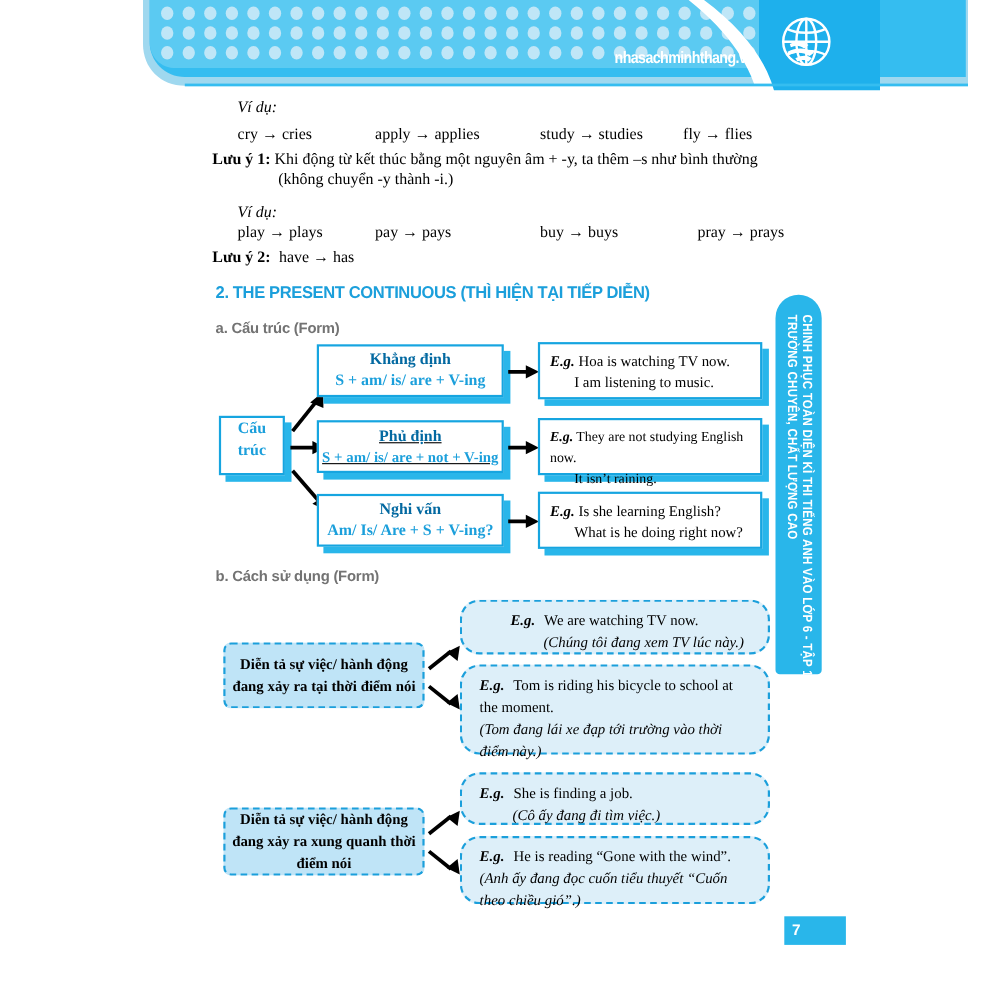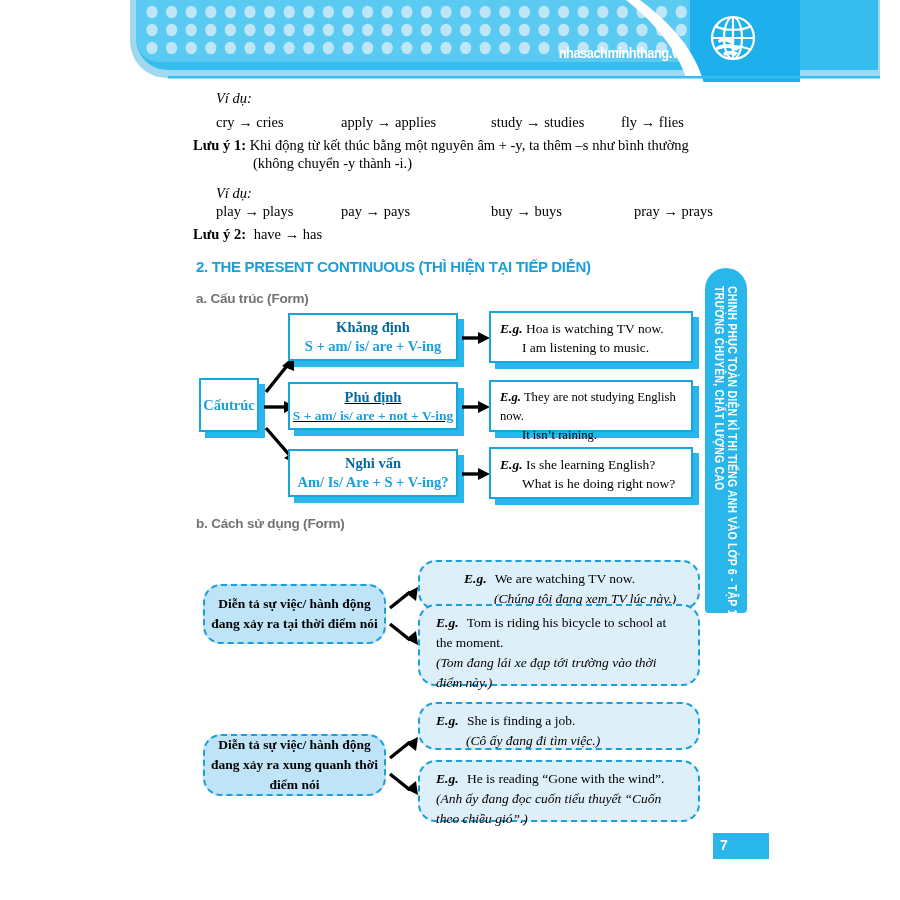--- a/index.html
+++ b/index.html
@@ -85,43 +85,43 @@
     display:flex;flex-direction:column;
     align-items:center;justify-content:center;
   }
   .fbox .l1{font-family:"Liberation Serif",serif;font-weight:bold;font-size:14.5px;color:#0369a1;}
   .fbox .l2{font-family:"Liberation Serif",serif;font-weight:bold;font-size:14.5px;color:#1b9fdb;margin-top:2px;}
   .cbox{
     position:absolute;background:#ffffff;
     border:2.5px solid #16a5e0;
     box-shadow:6px 6px 0 0 #29b6ea;
     box-sizing:border-box;
-    display:flex;flex-direction:row;
-    align-items:center;justify-content:center;
+    display:flex;flex-direction:column;
+    align-items:center;
     font-family:"Liberation Serif",serif;font-weight:bold;
     font-size:14.5px;color:#1b9fdb;line-height:20px;
   }
   .ebox{
     position:absolute;background:#ffffff;
     border:2.5px solid #16a5e0;
     box-shadow:6px 6px 0 0 #29b6ea;
     box-sizing:border-box;
     padding:6px 8px 6px 9px;
     font-family:"Liberation Serif",serif;font-size:13.5px;color:#000;
     line-height:19px;
   }
   .ebox .eg{font-style:italic;font-weight:bold;}
   .ebox .ind{display:block;padding-left:22px;}
 
   
   .ubox{
     position:absolute;
     background:#bfe4f7;
     border:2px dashed #1b9fdb;
-    border-radius:18px;
+    border-radius:7px;
     box-sizing:border-box;
     display:flex;align-items:center;justify-content:center;
     text-align:center;
     font-family:"Liberation Serif",serif;font-weight:bold;
     font-size:13.5px;color:#000;line-height:20px;
   }
   .uex{
     position:absolute;
     background:#ddeff9;
     border:2px dashed #1b9fdb;
@@ -378,21 +378,21 @@
   <div class="ubox" style="left:203px;top:584px;width:183px;height:60px;">Diễn tả sự việc/ hành động đang xảy ra tại thời điểm nói</div>
   <svg class="arrow" style="left:388px;top:582px;width:36px;height:30px;" viewBox="0 0 36 30">
     <line x1="2" y1="26" x2="22" y2="10" stroke="#000" stroke-width="3.4"></line>
     <polygon points="30,5 28,19 18,11" fill="#000"></polygon>
   </svg>
   <svg class="arrow" style="left:388px;top:618px;width:36px;height:32px;" viewBox="0 0 36 32">
     <line x1="2" y1="6" x2="22" y2="22" stroke="#000" stroke-width="3.4"></line>
     <polygon points="30,27 18,21 28,13" fill="#000"></polygon>
   </svg>
 
-  <div class="uex" style="left:418px;top:560px;width:282px;height:50px;padding-left:44px;">
+  <div class="uex" style="left:418px;top:545px;width:282px;height:50px;padding-left:44px;">
     <span class="eg">E.g.</span>
     <span>We are watching TV now.</span>
     <span class="ind it">(Chúng tôi đang xem TV lúc này.)</span>
   </div>
 
   <div class="uex" style="left:418px;top:604px;width:282px;height:82px;">
     <span class="eg">E.g.</span>
     <span>Tom is riding his bicycle to school at the moment.</span>
     <span class="it" style="display:block">(Tom đang lái xe đạp tới trường vào thời điểm này.)</span>
   </div>

